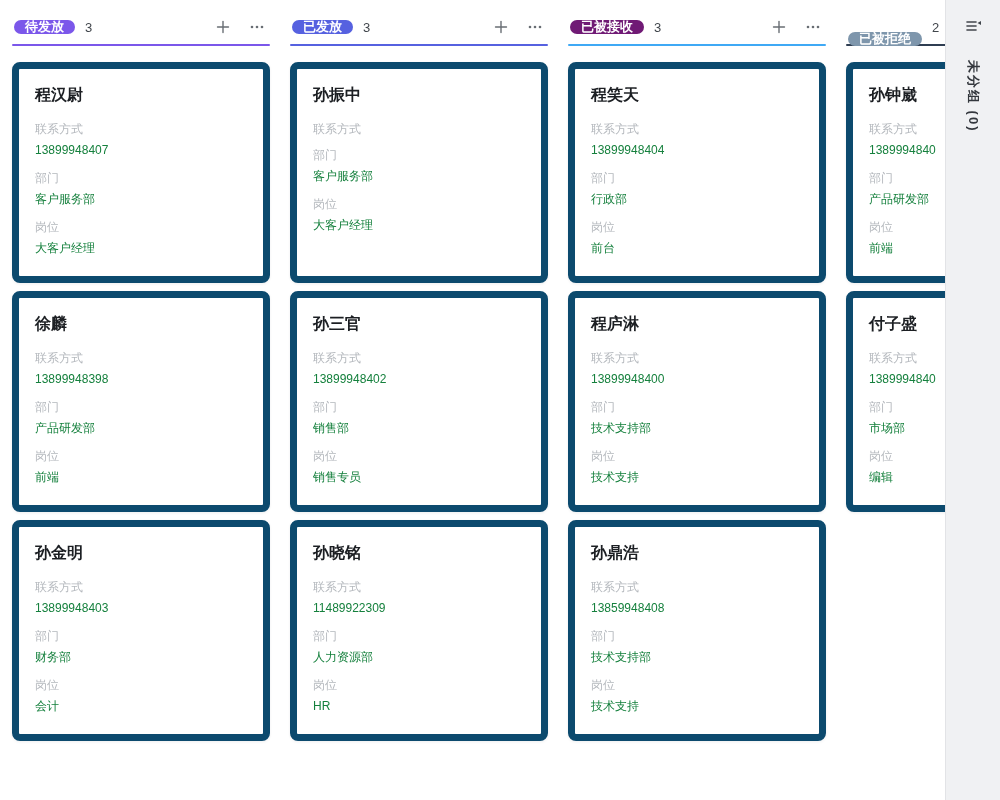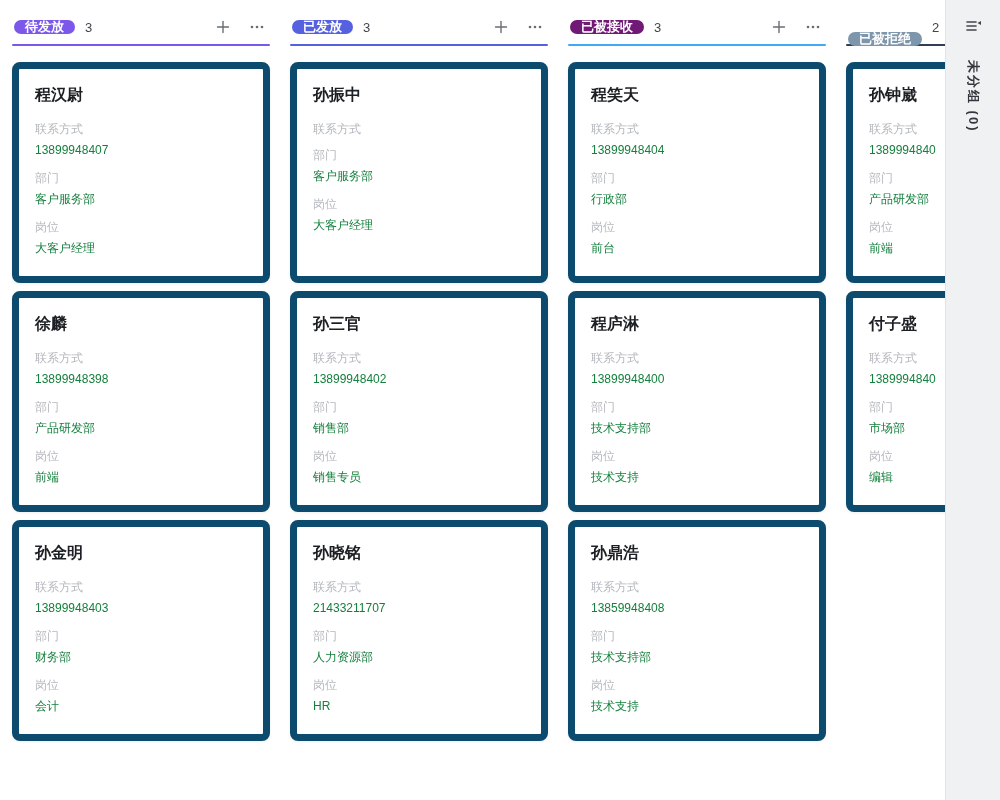--- a/index.html
+++ b/index.html
@@ -251,21 +251,21 @@
     <div class="field">
       <div class="field-label">岗位</div>
       <div class="field-value">销售专员</div>
     </div>
   </div>
 
   <div class="card">
     <div class="card-name">孙晓铭</div>
     <div class="field">
       <div class="field-label">联系方式</div>
-      <div class="field-value">21433211707</div>
+      <div class="field-value">11489922309</div>
     </div>
     <div class="field">
       <div class="field-label">部门</div>
       <div class="field-value">人力资源部</div>
     </div>
     <div class="field">
       <div class="field-label">岗位</div>
       <div class="field-value">HR</div>
     </div>
   </div>

